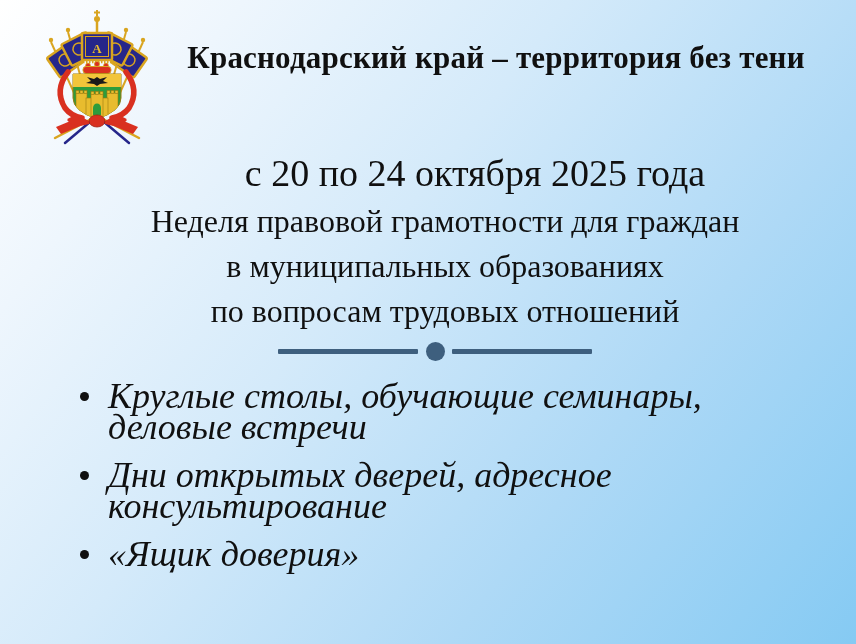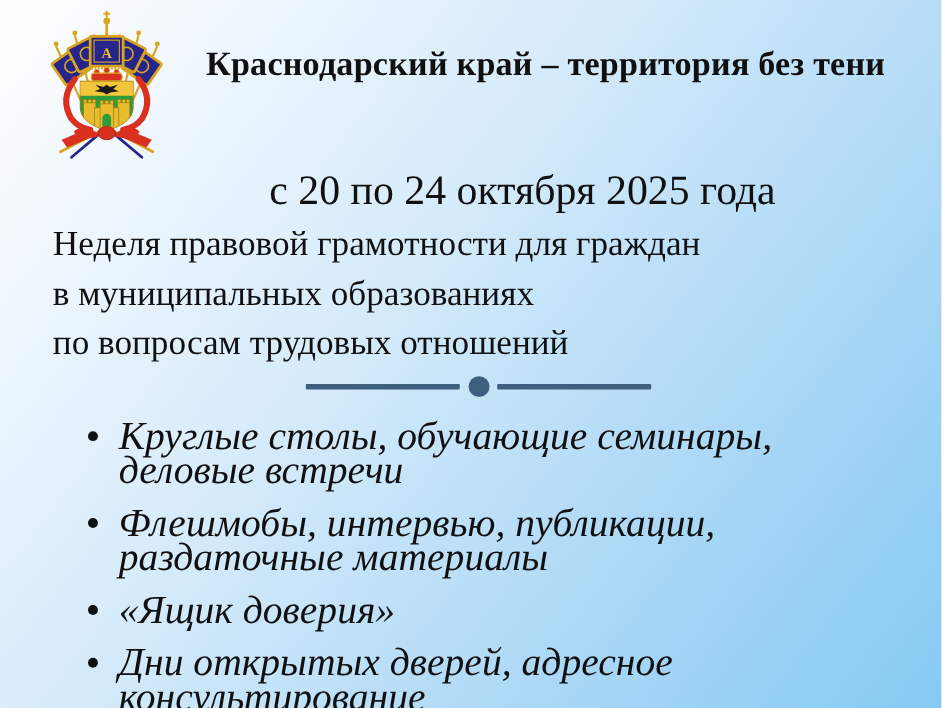--- a/index.html
+++ b/index.html
@@ -15,22 +15,22 @@
   .title{
     position:absolute;top:40px;left:142px;right:6px;
     text-align:center;font-weight:bold;font-size:31px;line-height:36px;
     letter-spacing:.2px;
   }
   .date-line{
     position:absolute;top:120px;left:94px;right:0;
     text-align:center;font-size:38px;line-height:50px;margin-top:28px;
   }
   .subtitle{
-    position:absolute;top:199px;left:48px;right:0;
-    text-align:left;font-size:32px;line-height:45px;
+    position:absolute;top:199px;left:34px;right:0;
+    text-align:center;font-size:32px;line-height:45px;
   }
   .divider{
     position:absolute;top:342px;left:278px;width:314px;height:19px;
     display:flex;align-items:center;justify-content:space-between;
   }
   .divider .bar{width:140px;height:5px;background:var(--divider,#3e5f7e);border-radius:1px;}
   .divider .dot{width:19px;height:19px;border-radius:50%;background:var(--divider,#3e5f7e);}
   .bullets{
     position:absolute;top:381px;left:78px;right:24px;
     list-style:none;margin:0;padding:0;
@@ -164,25 +164,21 @@
     <span class="bar"></span>
   </div>
 
   <ul class="bullets">
     <li>
       <span class="dot"></span>
       <span>Круглые столы, обучающие семинары, деловые встречи</span>
     </li>
     <li>
       <span class="dot"></span>
-      <span>Флешмобы, интервью, публикации, раздаточные материалы</span>
+      <span>Дни открытых дверей, адресное консультирование</span>
     </li>
     <li>
       <span class="dot"></span>
       <span>«Ящик доверия»</span>
-    </li>
-    <li>
-      <span class="dot"></span>
-      <span>Дни открытых дверей, адресное консультирование</span>
     </li>
   </ul>
 
 </div>
 
 </body></html>

